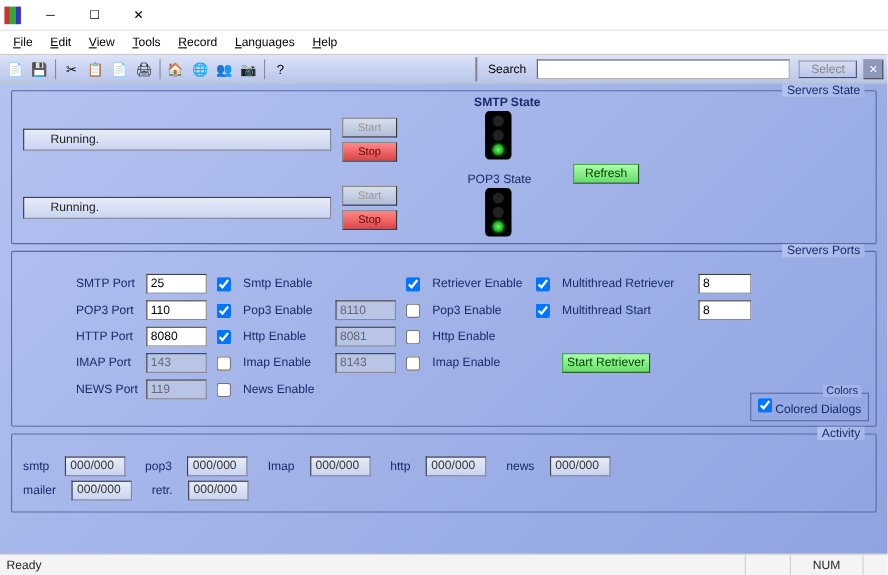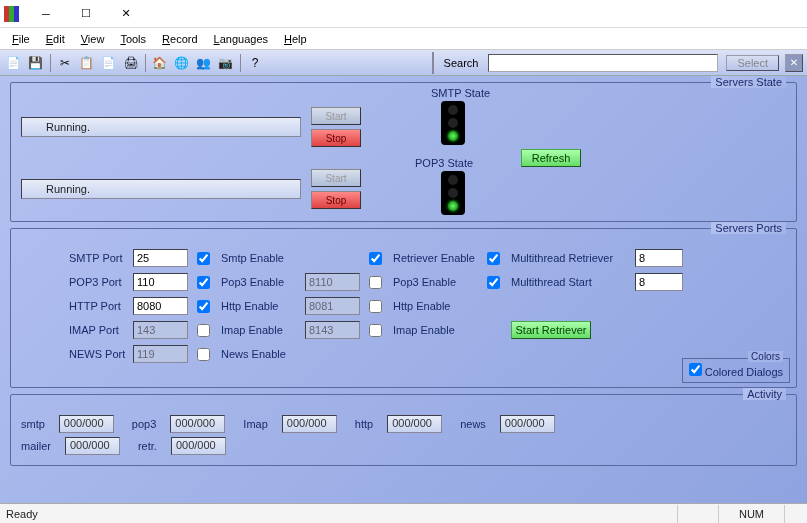--- a/index.html
+++ b/index.html
@@ -106,22 +106,22 @@
   <input class="search-input" value="" style="">
   <button class="select-btn">Select</button>
   <div class="close-search">✕</div>
 </div>
 
 <div class="content">
 
   <div class="group" style="height:140px; position:relative;">
     <div class="group-title">Servers State</div>
 
-    <div class="state-label" style="left:420px; top:4px;">SMTP State</div>
-    <div class="state-label" style="left:404px; top:74px;">POP3 State</div>
+    <div class="state-label" style="left:420px; top:4px;font-weight:bold;">SMTP State</div>
+    <div class="state-label" style="left:414px; top:74px;">POP3 State</div>
 
     <div style="position:absolute; left:430px; top:18px;">
       <div class="traffic">
           <div class="light"></div>
           <div class="light"></div>
           <div class="light green"></div>
         </div>
     </div>
     <div style="position:absolute; left:430px; top:88px;">
       <div class="traffic">

